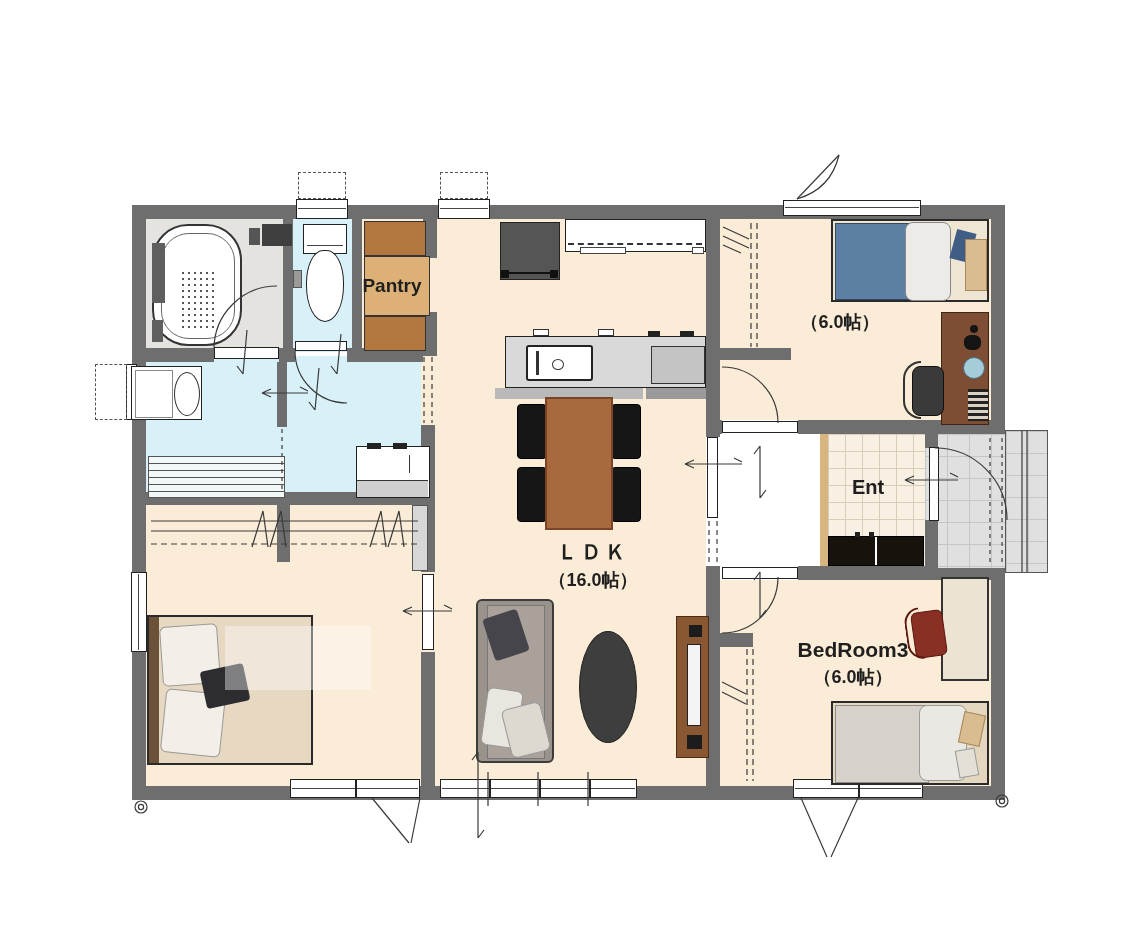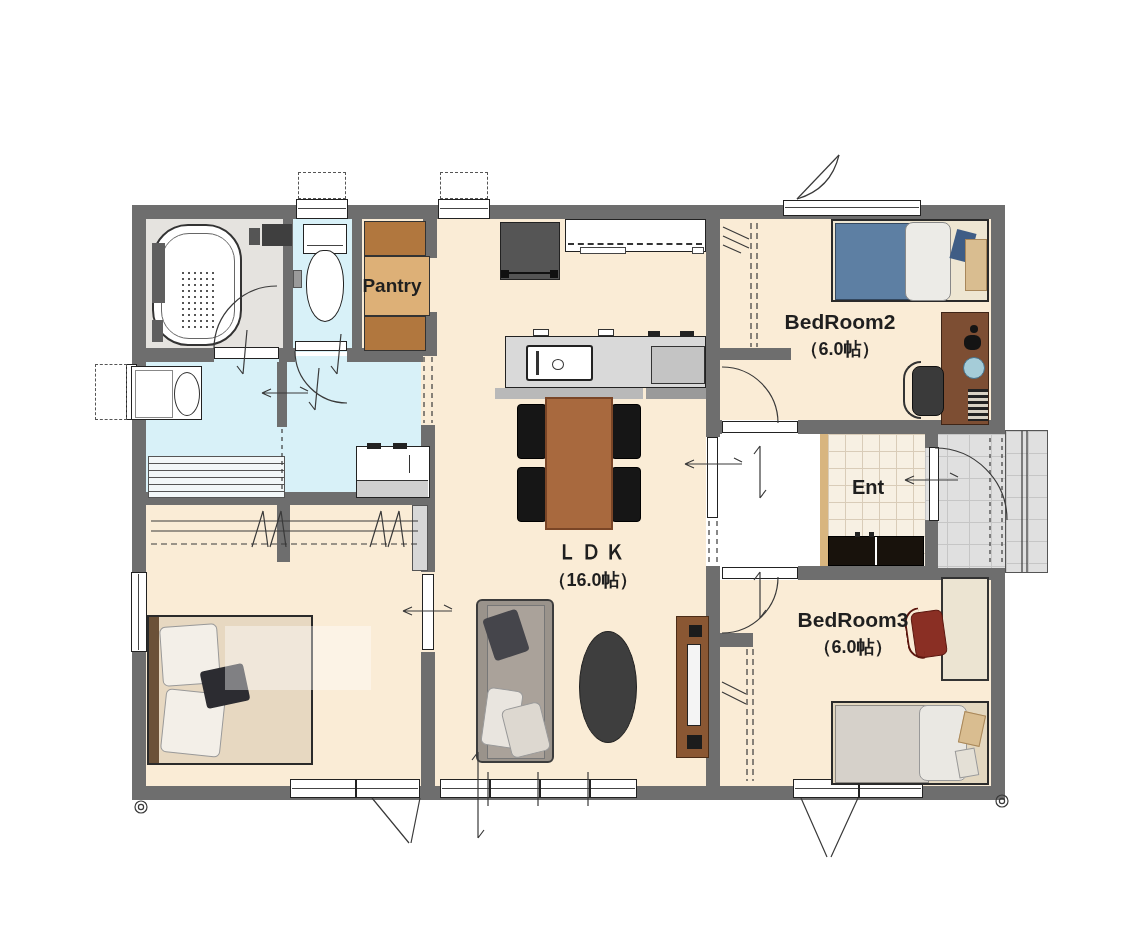--- a/index.html
+++ b/index.html
@@ -275,26 +275,25 @@
       <path d="M372,798 L409,843 M420,798 L411,843"></path>
       <path d="M801,798 L827,857 M858,798 L831,857"></path>
 
       <path stroke-dasharray="4,4" d="M990,438 V564 M1002,438 V564"></path>
       <path d="M1022,431 V572 M1027,431 V572"></path>
     </g>
   </svg>
 
   <div class="lbl" style="left:344px;top:274px;width:96px;font-size:19px">Pantry</div>
   <div class="lbl" style="left:760px;top:308px;width:160px;font-size:21px">
-    <div>BedRoom2</div>
     <div style="font-size:18px;margin-top:3px">（6.0帖）</div>
   </div>
   <div class="lbl" style="left:838px;top:474px;width:60px;font-size:20px">Ent</div>
   <div class="lbl" style="left:508px;top:538px;width:170px;font-size:21px">
     <div style="letter-spacing:3px">ＬＤＫ</div>
     <div style="font-size:18px;margin-top:4px">（16.0帖）</div>
   </div>
-  <div class="lbl" style="left:773px;top:606px;width:160px;font-size:21px">
+  <div class="lbl" style="left:773px;top:636px;width:160px;font-size:21px">
     <div>BedRoom3</div>
     <div style="font-size:18px;margin-top:3px">（6.0帖）</div>
   </div>
 
 </div>
 
 </body></html>

